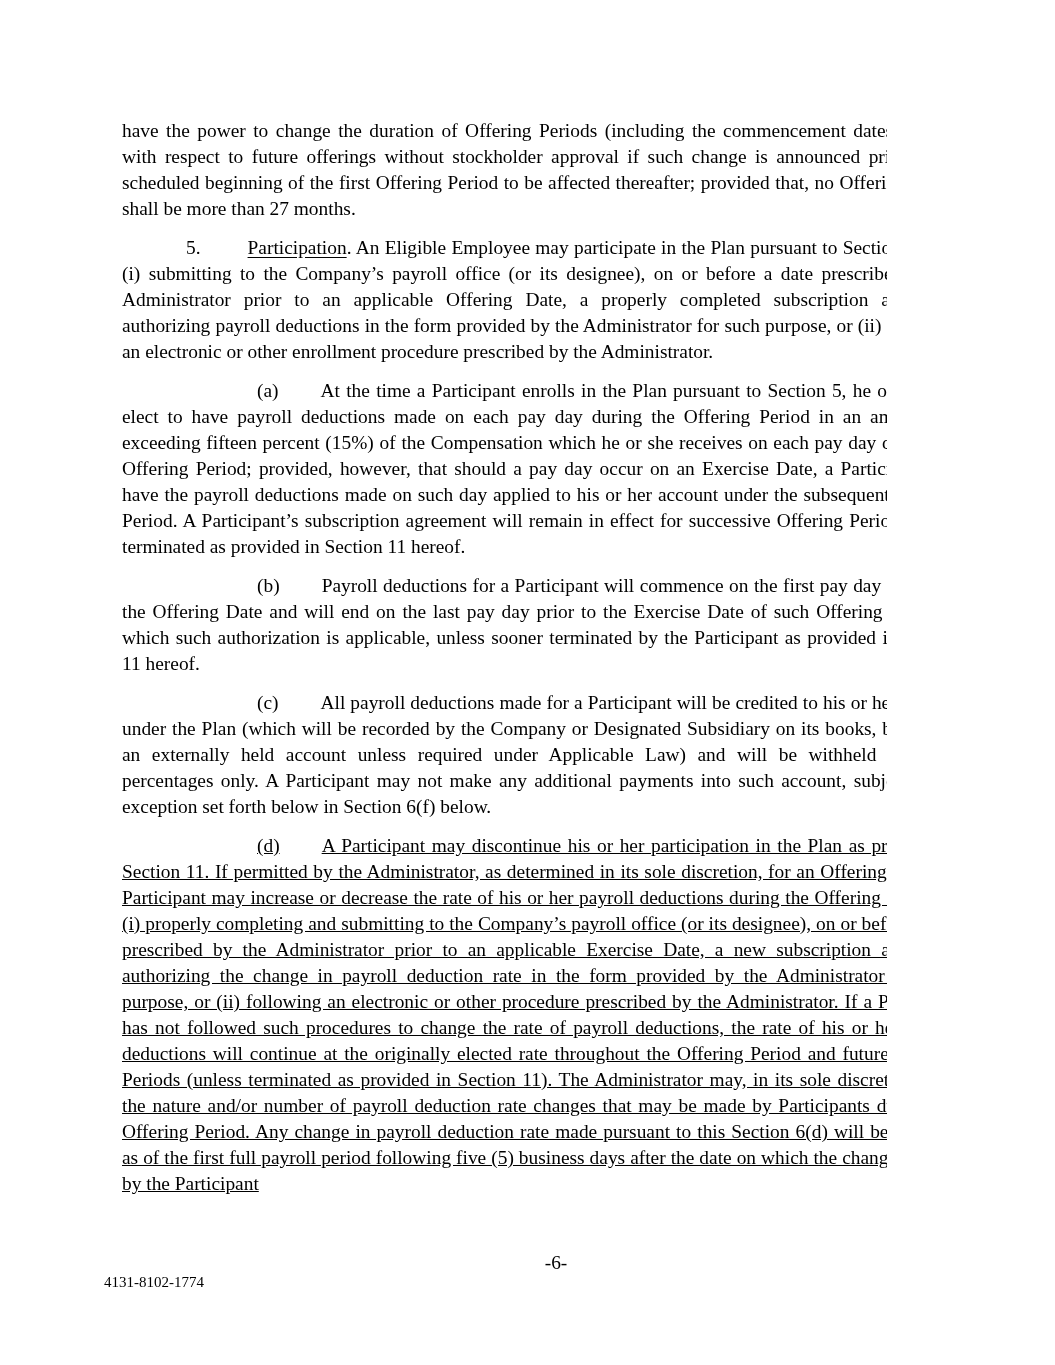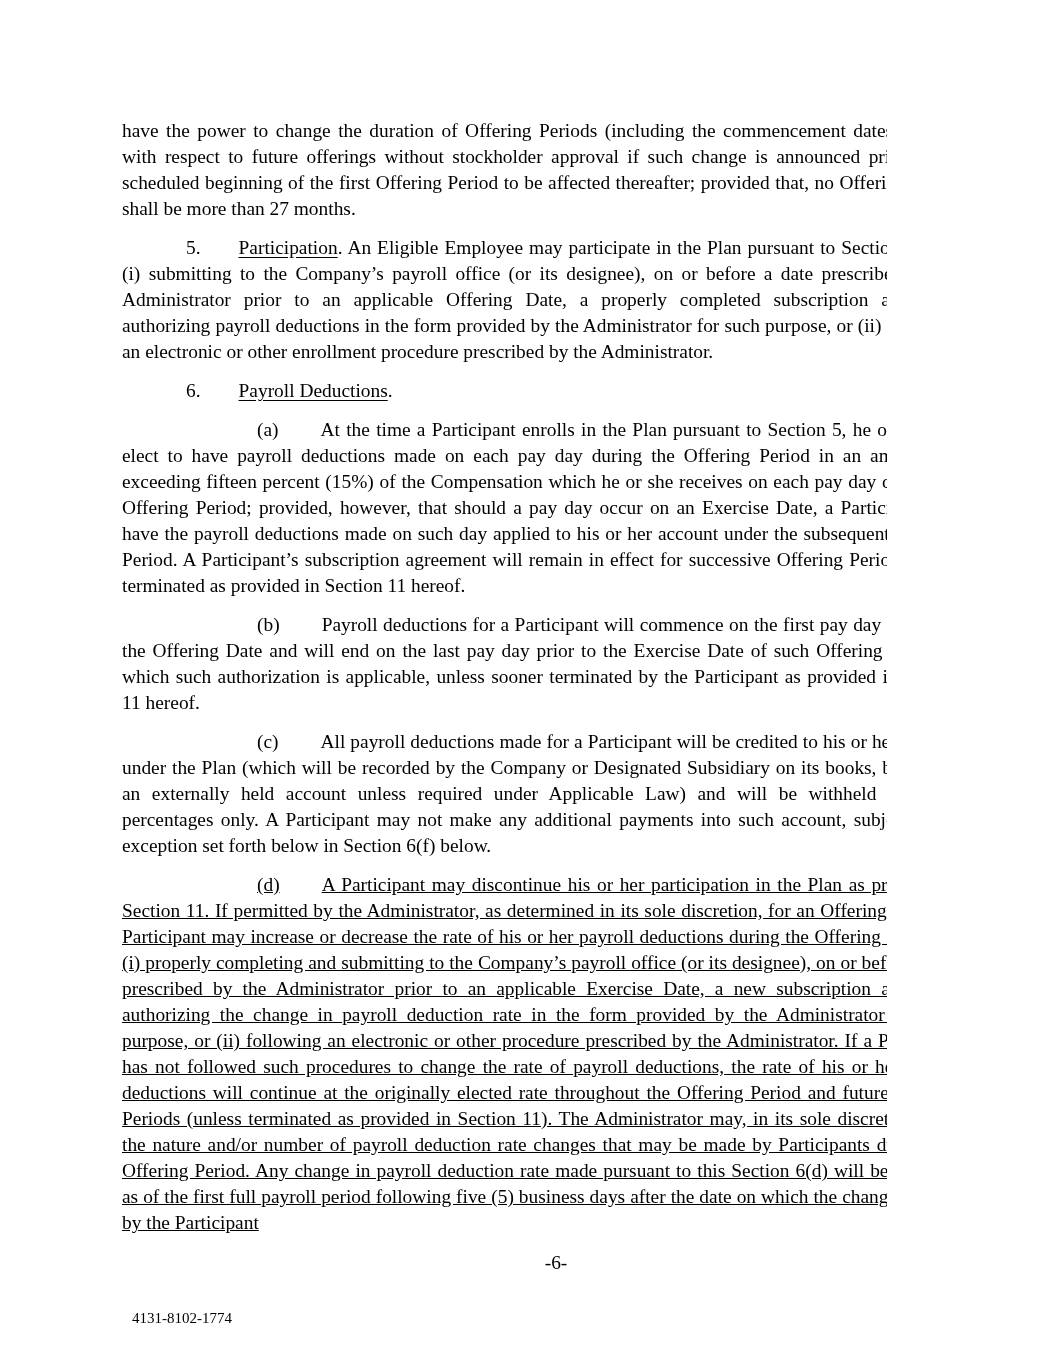--- a/index.html
+++ b/index.html
@@ -29,51 +29,49 @@
     margin: 0 0 13px 0;
   }
   .para:last-child {
     margin-bottom: 0;
     text-decoration: underline;
   }
   .sec-indent  { text-indent: 64px; }
   .sub-indent  { text-indent: 135px; }
   .tab38 { display: inline-block; width: 38px; }
   .tab42 { display: inline-block; width: 42px; }
-  .u { text-decoration: underline; text-underline-offset: 3px; }
+  .u { text-decoration: underline; text-underline-offset: 3px; margin-left: 9px; }
   .footer-page-number {
     position: absolute;
     left: 122px;
     top: 1251px;
     width: 868px;
     text-align: center;
     font-size: 19.4px;
     line-height: 24px;
   }
   .footer-doc-id {
     position: absolute;
-    left: 132px;
+    left: 104px;
     top: 1272px;
     font-size: 15px;
     line-height: 20px;
-    margin-top: 36px;
   }
 </style>
 </head>
 <body>
 
 <div class="page">
 
   <div class="content">
 
     <p class="para">have the power to change the duration of Offering Periods (including the commencement dates thereof) with respect to future offerings without stockholder approval if such change is announced prior to the scheduled beginning of the first Offering Period to be affected thereafter; provided that, no Offering Period shall be more than 27 months.</p>
 
     <p class="para sec-indent"><span>5.</span><span class="tab38"></span><span class="u">Participation</span><span>.  An Eligible Employee may participate in the Plan pursuant to Section 3(a) by (i) submitting to the Company’s payroll office (or its designee), on or before a date prescribed by the Administrator prior to an applicable Offering Date, a properly completed subscription agreement authorizing payroll deductions in the form provided by the Administrator for such purpose, or (ii) following an electronic or other enrollment procedure prescribed by the Administrator.</span></p>
 
-    <p class="para sec-indent"><span>6.</span><span class="tab38"></span><span class="u">Payroll Deductions</span><span>.</span></p>
 
     <p class="para sub-indent"><span>(a)</span><span class="tab42"></span><span>At the time a Participant enrolls in the Plan pursuant to Section 5, he or she will elect to have payroll deductions made on each pay day during the Offering Period in an amount not exceeding fifteen percent (15%) of the Compensation which he or she receives on each pay day during the Offering Period; provided, however, that should a pay day occur on an Exercise Date, a Participant will have the payroll deductions made on such day applied to his or her account under the subsequent Offering Period.  A Participant’s subscription agreement will remain in effect for successive Offering Periods unless terminated as provided in Section 11 hereof.</span></p>
 
     <p class="para sub-indent"><span>(b)</span><span class="tab42"></span><span>Payroll deductions for a Participant will commence on the first pay day following the Offering Date and will end on the last pay day prior to the Exercise Date of such Offering Period to which such authorization is applicable, unless sooner terminated by the Participant as provided in Section 11 hereof.</span></p>
 
     <p class="para sub-indent"><span>(c)</span><span class="tab42"></span><span>All payroll deductions made for a Participant will be credited to his or her account under the Plan (which will be recorded by the Company or Designated Subsidiary on its books, but not be an externally held account unless required under Applicable Law) and will be withheld in whole percentages only.  A Participant may not make any additional payments into such account, subject to the exception set forth below in Section 6(f) below.</span></p>
 
     <p class="para sub-indent"><span>(d)</span><span class="tab42"></span><span>A Participant may discontinue his or her participation in the Plan as provided in Section 11.  If permitted by the Administrator, as determined in its sole discretion, for an Offering Period, a Participant may increase or decrease the rate of his or her payroll deductions during the Offering Period by (i) properly completing and submitting to the Company’s payroll office (or its designee), on or before a date prescribed by the Administrator prior to an applicable Exercise Date, a new subscription agreement authorizing the change in payroll deduction rate in the form provided by the Administrator for such purpose, or (ii) following an electronic or other procedure prescribed by the Administrator.  If a Participant has not followed such procedures to change the rate of payroll deductions, the rate of his or her payroll deductions will continue at the originally elected rate throughout the Offering Period and future Offering Periods (unless terminated as provided in Section 11).  The Administrator may, in its sole discretion, limit the nature and/or number of payroll deduction rate changes that may be made by Participants during any Offering Period.  Any change in payroll deduction rate made pursuant to this Section 6(d) will be effective as of the first full payroll period following five (5) business days after the date on which the change is made by the Participant</span></p>
 
   </div>

